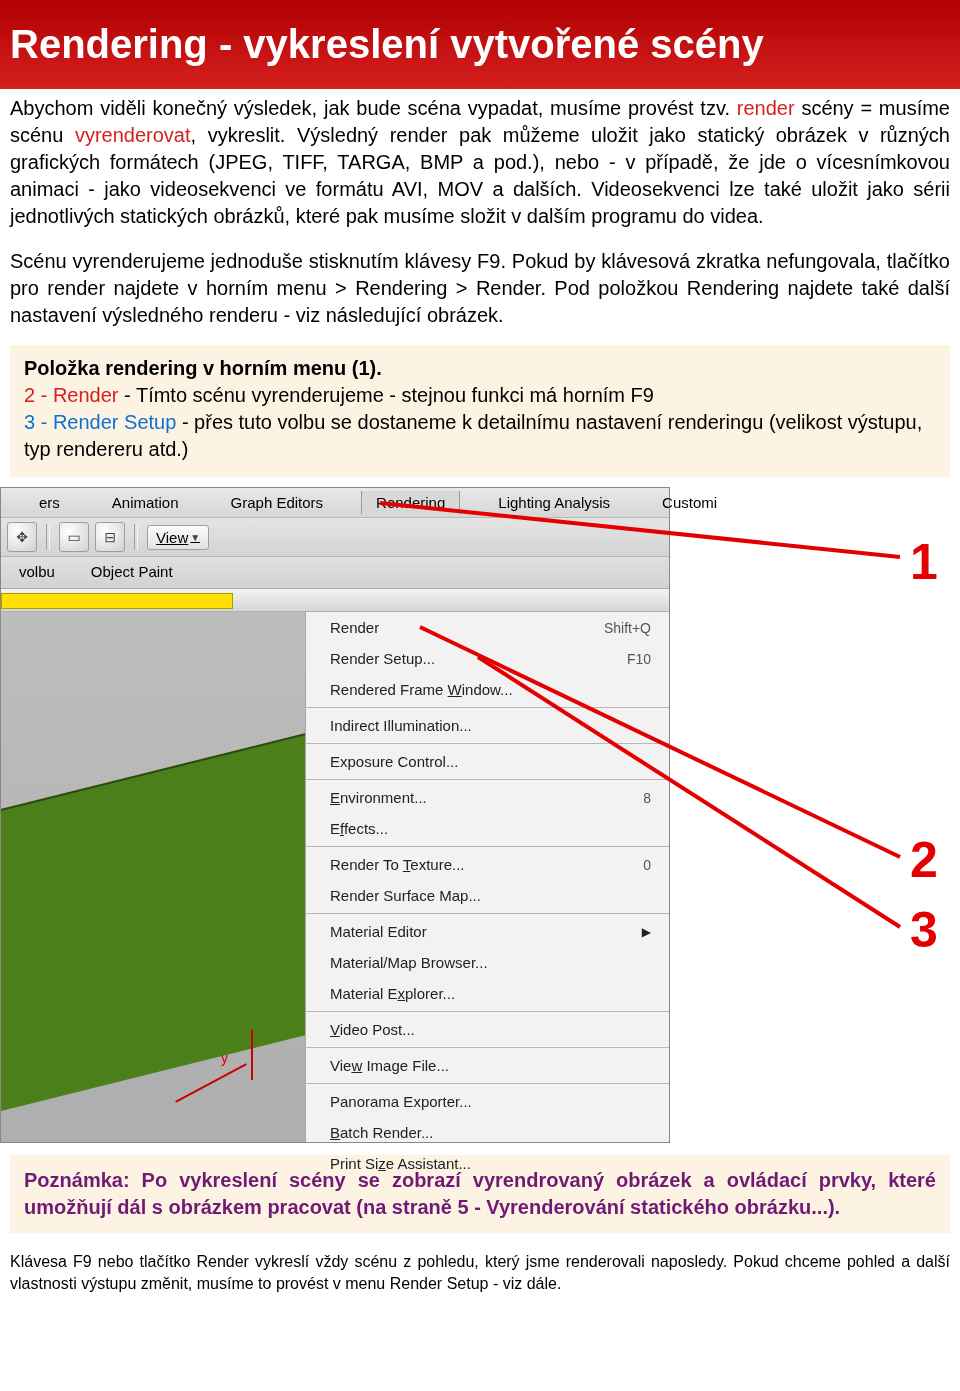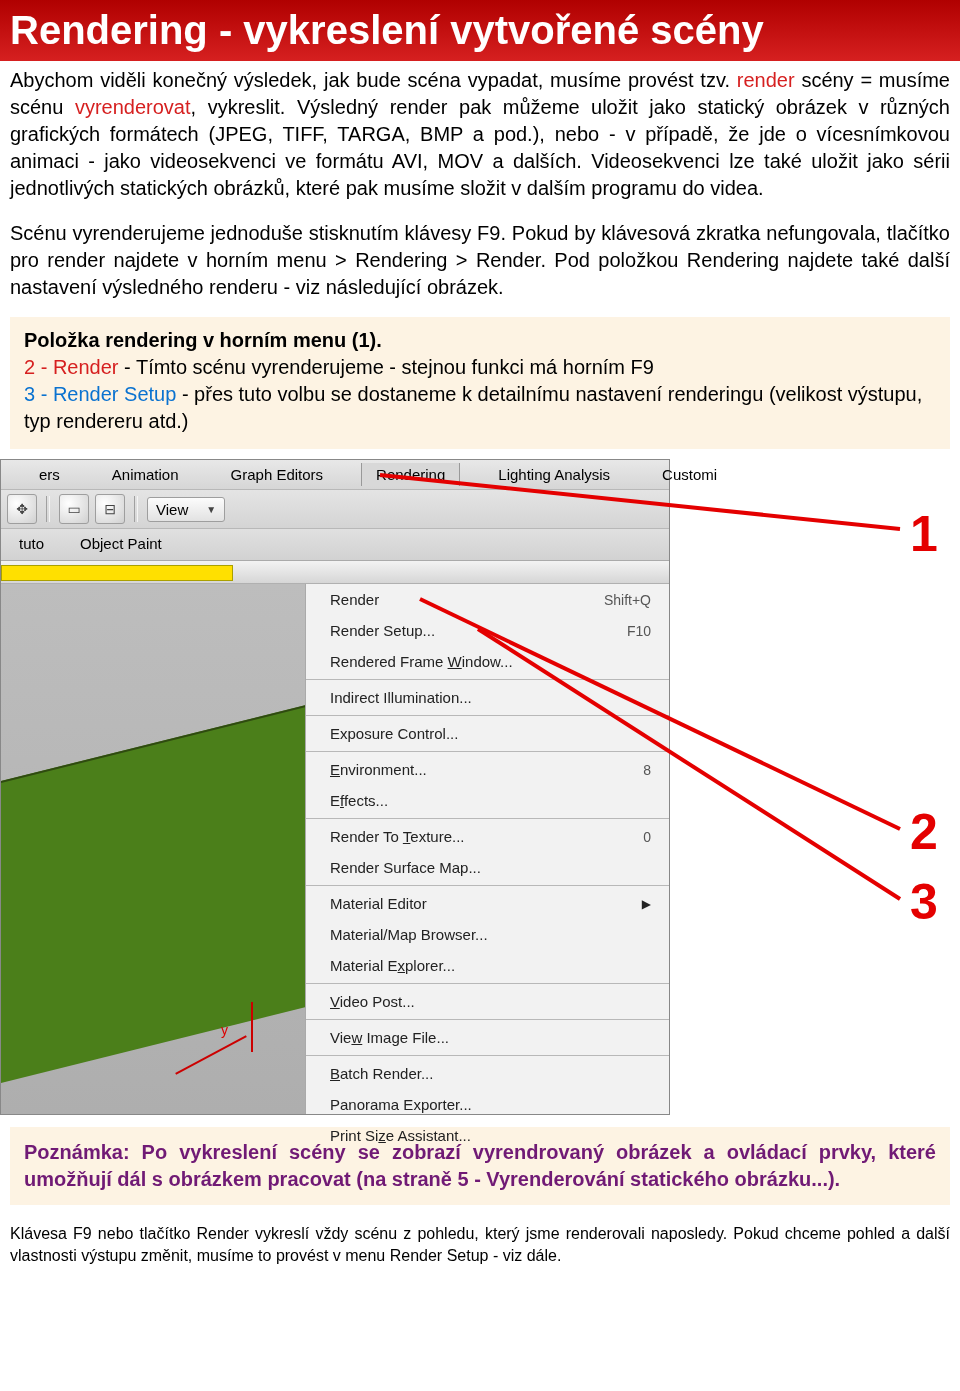--- a/index.html
+++ b/index.html
@@ -7,21 +7,21 @@
     font-family: Arial, Helvetica, sans-serif;
     background: #fff;
     width: 960px;
     color: #000;
   }
   .header-bar {
     background: linear-gradient(to bottom, #b00000, #d62020);
     color: #fff;
     font-size: 40px;
     font-weight: bold;
-    padding: 8px 10px;
+    padding: 22px 10px;
   }
   .body-text {
     padding: 6px 10px 12px;
     font-size: 20px;
     line-height: 1.35;
     text-align: justify;
   }
   .body-text .red { color: #d62020; }
   .callout {
     background: #fdf3e3;
@@ -88,21 +88,22 @@
     margin: 0 3px;
   }
   .toolbar .view-dd {
     display: flex;
     align-items: center;
     background: linear-gradient(to bottom, #fcfcfc, #e2e2e2);
     border: 1px solid #9e9e9e;
     border-radius: 3px;
     padding: 3px 8px;
     font-size: 15px;
-    gap: 18px;
+    gap: 2px;
+    text-decoration: underline;
   }
   .toolbar .view-dd .caret {
     font-size: 10px;
     color: #444;
   }
   .secondrow {
     display: flex;
     background: linear-gradient(to bottom, #e0e0e0, #d2d2d2);
     font-size: 15px;
     padding: 4px 0 6px;
@@ -274,21 +275,21 @@
       <div class="tb-btn">▭</div>
       <div class="tb-btn">⊟</div>
       <div class="sep"></div>
       <div class="view-dd">
         <span>View</span>
         <span class="caret">▼</span>
       </div>
     </div>
 
     <div class="secondrow">
-      <div class="sri">tuto</div>
+      <div class="sri">volbu</div>
       <div class="sri">Object Paint</div>
     </div>
 
     <div class="ruler">
       <div class="yellowbar"></div>
     </div>
 
     <div class="content-area">
       <div class="viewport">
         <div class="ground"></div>
@@ -347,24 +348,24 @@
           <div class="divider"></div>
           <div class="dmi">
             <span><span class="under">V</span>ideo Post...</span>
           </div>
           <div class="divider"></div>
           <div class="dmi">
             <span>Vie<span class="under">w</span> Image File...</span>
           </div>
           <div class="divider"></div>
           <div class="dmi">
+            <span>Panorama Exporter...</span>
+          </div>
+          <div class="dmi">
             <span><span class="under">B</span>atch Render...</span>
-          </div>
-          <div class="dmi">
-            <span>Panorama Exporter...</span>
           </div>
           <div class="dmi">
             <span>Print Si<span class="under">z</span>e Assistant...</span>
           </div>
         </div>
     </div>
   </div>
 
   <div class="annotations">
     <svg width="960" height="660" style="position:absolute;top:0;left:0;">

